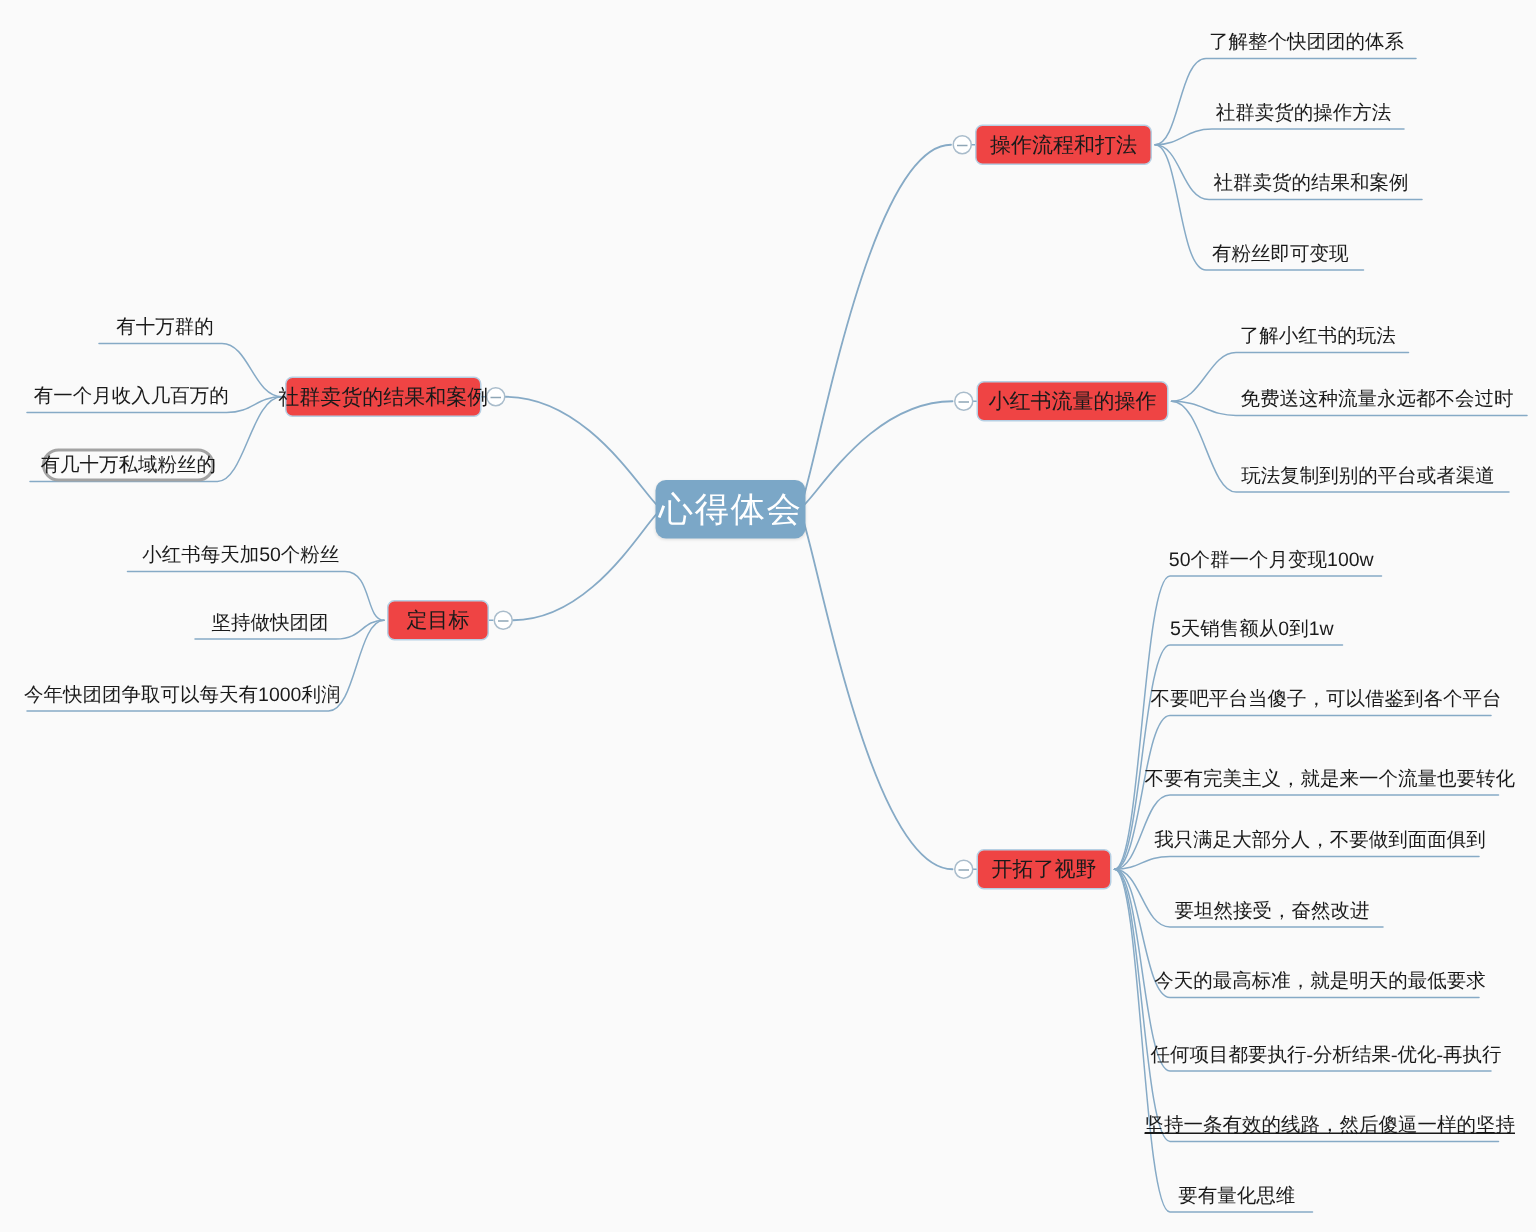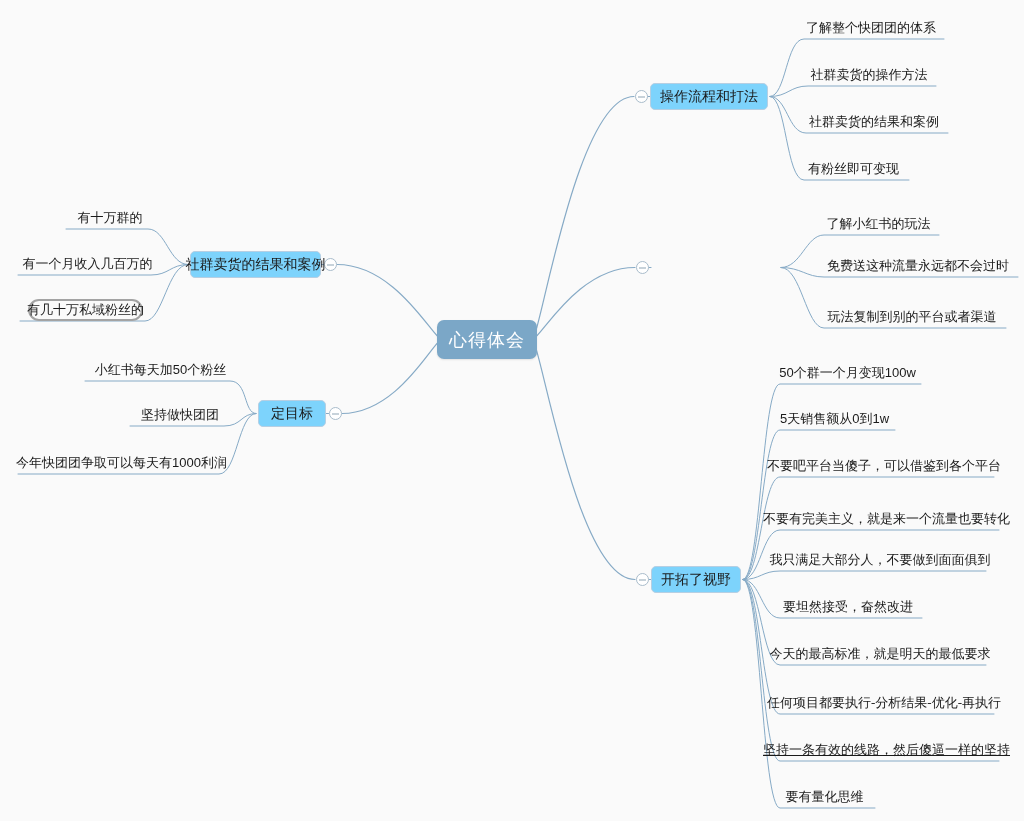--- a/index.html
+++ b/index.html
@@ -33,28 +33,28 @@
     box-sizing: border-box;
     white-space: nowrap;
     display: flex;
     align-items: center;
     justify-content: center;
   }
   .node-root {
     background: #7ba7c7;
     color: #ffffff;
     border-radius: 7px;
-    font-size: 18px;
+    font-size: 23px;
     letter-spacing: 1px;
     padding: 0 18px;
     height: 38px;
     box-shadow: 0 1px 2px rgba(0,0,0,0.10);
   }
   .node-branch {
-    background: #7dd3fc;
+    background: #ef4444;
     border: 1px solid #b6cfe3;
     border-radius: 5px;
     color: #1a1a1a;
     font-size: 14px;
     padding: 0 14px;
     height: 27px;
   }
   .node-leaf {
     color: #1a1a1a;
     font-size: 13px;
@@ -140,20 +140,23 @@
     <div class="node node-leaf" style="left: 810px; top: 64px; width: 118px; height: 22px;">
       <span>社群卖货的操作方法</span>
     </div>
     <div class="node node-leaf" style="left: 808px; top: 111px; width: 132px; height: 22px;">
       <span>社群卖货的结果和案例</span>
     </div>
     <div class="node node-leaf" style="left: 806px; top: 158px; width: 95px; height: 22px;">
       <span>有粉丝即可变现</span>
     </div>
     <div class="toggle" style="left: 635.5px; top: 261px;"></div>
+    <div class="node node-branch" style="left: 651px; top: 254px; width: 128px; height: 27px;">
+      <span>小红书流量的操作</span>
+    </div>
     <div class="node node-leaf" style="left: 826px; top: 213px; width: 105px; height: 22px;">
       <span>了解小红书的玩法</span>
     </div>
     <div class="node node-leaf" style="left: 826px; top: 255px; width: 184px; height: 22px;">
       <span>免费送这种流量永远都不会过时</span>
     </div>
     <div class="node node-leaf" style="left: 826px; top: 306px; width: 172px; height: 22px;">
       <span>玩法复制到别的平台或者渠道</span>
     </div>
     <div class="toggle" style="left: 635.5px; top: 573px;"></div>

